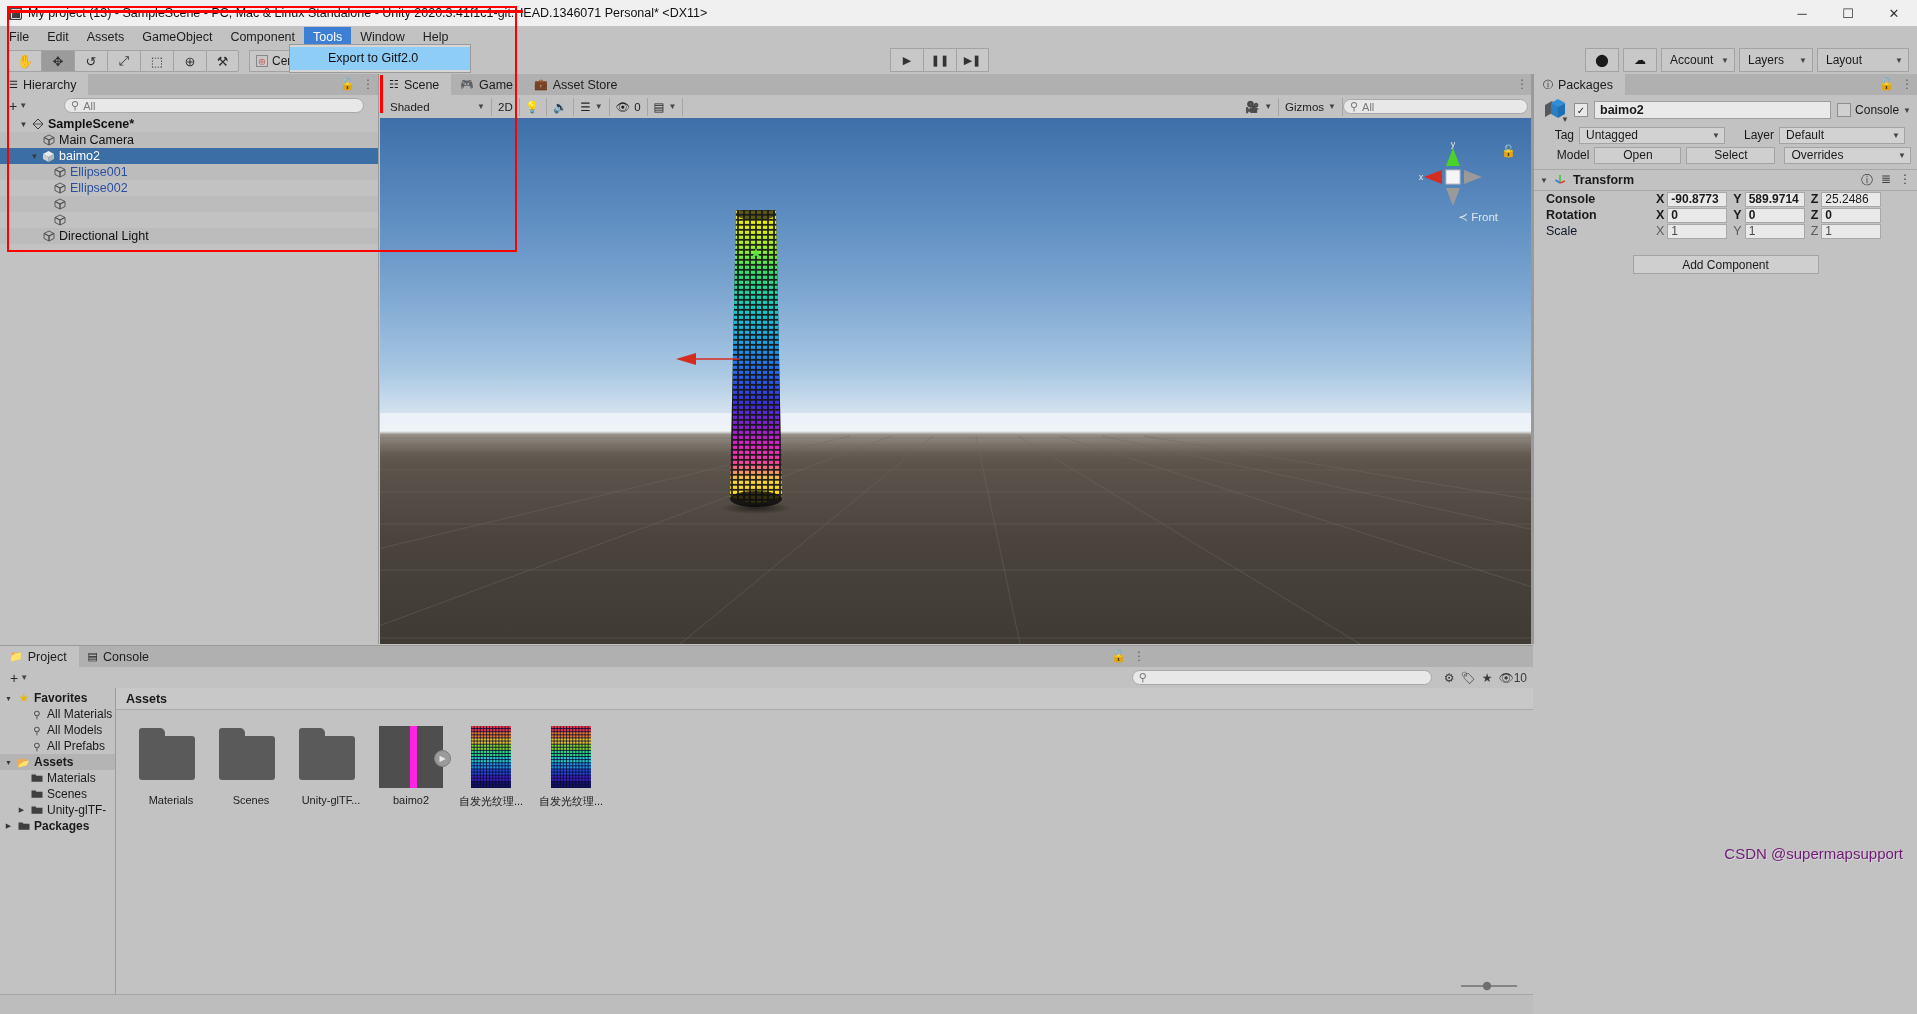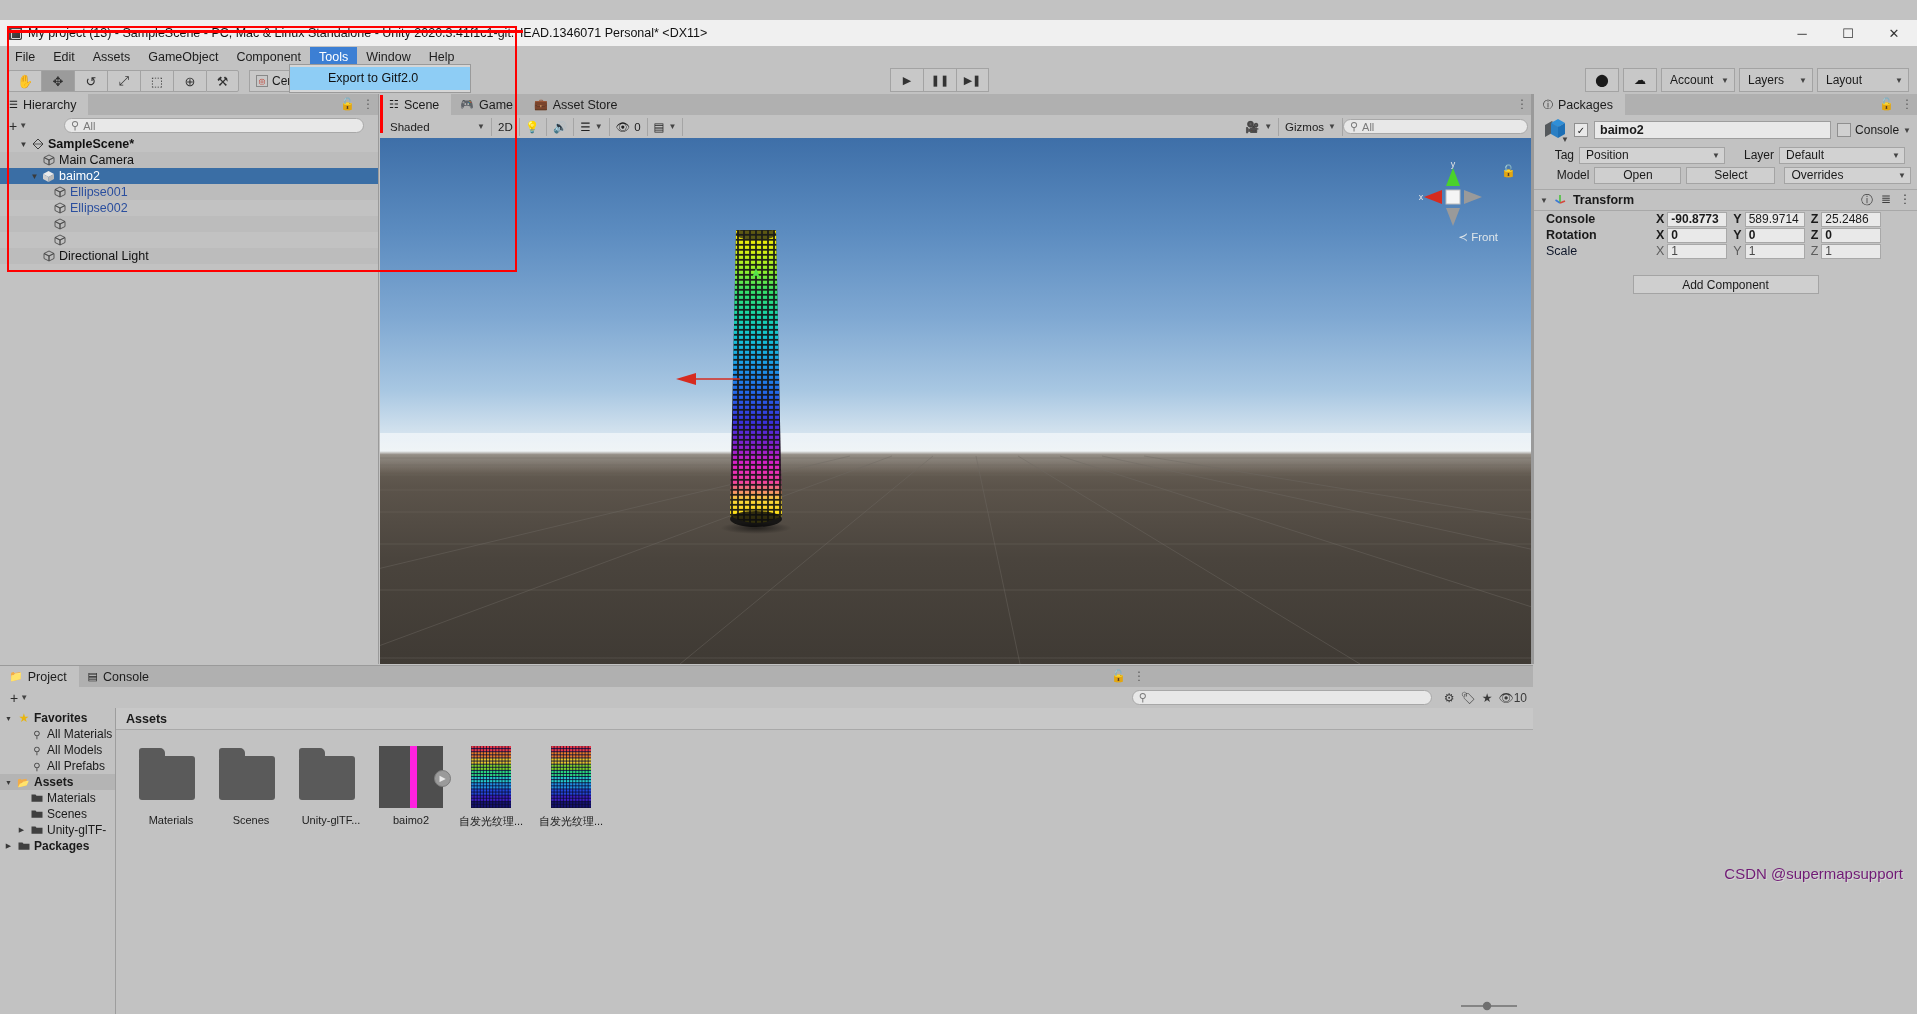--- a/index.html
+++ b/index.html
@@ -4,21 +4,21 @@
 <style>
   * { box-sizing: border-box; margin: 0; padding: 0; }
   html, body {
     width: 1917px; height: 1014px;
     background: #c2c2c2;
     font-family: "Liberation Sans", sans-serif;
     font-size: 13px;
     color: #1a1a1a;
     overflow: hidden;
   }
-  #app { position: relative; width: 1917px; height: 868px; margin-top: 20px; }
+  #app { position: relative; width: 1917px; height: 868px; }
 
   
   .titlebar {
     position: absolute; left: 0; top: 0; width: 1917px; height: 26px;
     background: #f0f0f0; display: flex; align-items: center;
   }
   .titlebar .app-icon {
     width: 14px; height: 14px; margin: 0 6px 0 8px;
     background: linear-gradient(135deg,#4a4a4a 40%, #2c2c2c 100%);
     border-radius: 2px; position: relative;
@@ -32,21 +32,21 @@
   }
   .win-btns { margin-left: auto; display: flex; height: 26px; }
   .win-btns div {
     width: 46px; height: 26px; display: flex; align-items: center; justify-content: center;
     font-size: 13px; color: #333;
   }
 
   
   .menubar {
     position: absolute; left: 0; top: 26px; width: 1917px; height: 22px;
-    background: #c2c2c2; display: flex; align-items: center; padding-left: 6px;
+    background: #c2c2c2; display: flex; align-items: center; 
   }
   .menu-item {
     padding: 3px 9px; font-size: 12.5px; color: #1d1d1d; line-height: 14px;
   }
   .menu-item.active { background: #3c7fd4; color: #fff; }
 
   
   .dropdown {
     position: absolute; left: 289px; top: 44px; width: 182px;
     background: #d6d6d6; border: 1px solid #9a9a9a; padding: 2px 0;
@@ -660,21 +660,21 @@
       <div class="static-box">
         <span class="chk" style="background:#d0d0d0;"></span>
         <span>Console</span>
         <span class="caret">▼</span>
       </div>
     </div>
 
     <div class="insp-row">
       <span class="lbl-r" style="width:32px;">Tag</span>
       <div class="drop-field" style="width:146px;">
-        <span>Position</span>
+        <span>Untagged</span>
         <span class="caret">▼</span>
       </div>
       <span class="lbl-r" style="width:44px;">Layer</span>
       <div class="drop-field" style="width:126px;">
         <span>Default</span>
         <span class="caret">▼</span>
       </div>
     </div>
 
     <div class="insp-row">
@@ -709,21 +709,21 @@
           <span class="name" style="font-weight: bold;">Console</span>
           <span class="ax">
             <span style="font-weight: bold;">X</span>
             <span class="num-field">
               <span style="font-weight: bold;">-90.8773</span>
             </span>
           </span>
           <span class="ax">
             <span style="font-weight: bold;">Y</span>
             <span class="num-field">
-              <span style="font-weight: normal;">589.9714</span>
+              <span style="font-weight: bold;">589.9714</span>
             </span>
           </span>
           <span class="ax">
             <span style="font-weight: bold;">Z</span>
             <span class="num-field">
               <span style="font-weight: normal;">25.2486</span>
             </span>
           </span>
         </div>
         <div class="tr-row">

